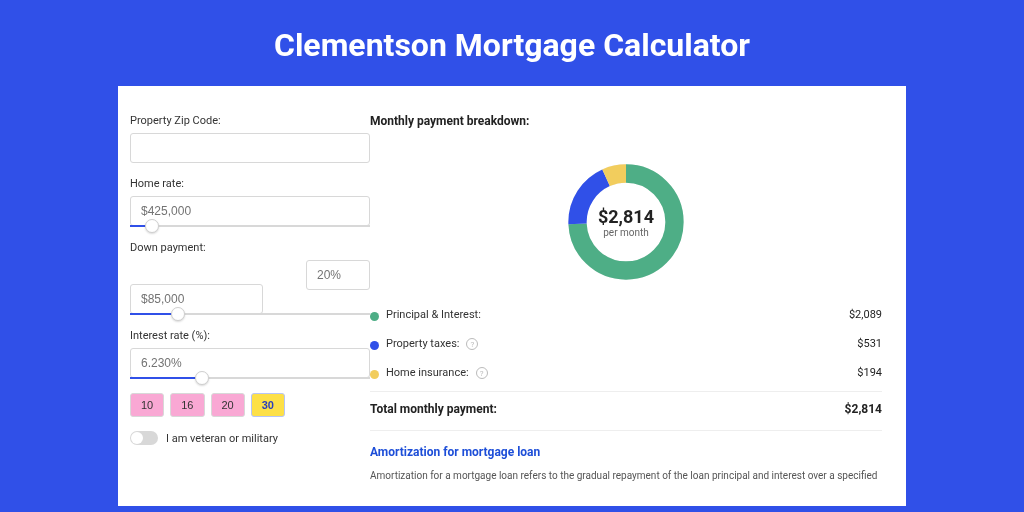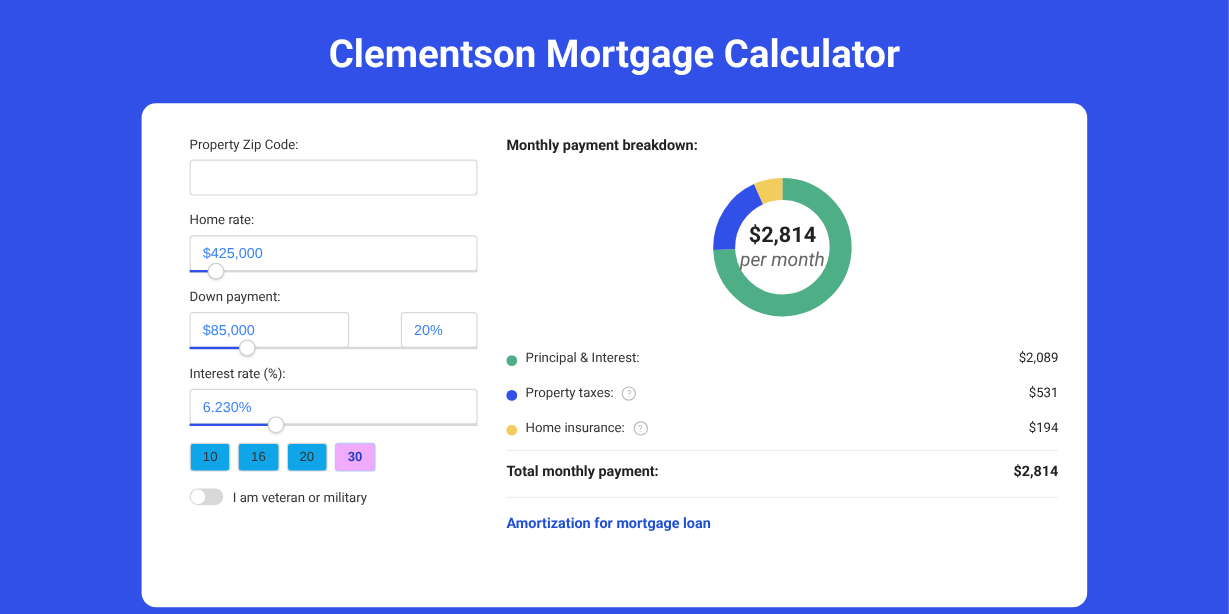--- a/index.html
+++ b/index.html
@@ -16,40 +16,38 @@
   font-weight: 700;
   text-align: center;
   padding: 26px 0 22px 0;
 }
 .card {
   background: #fff;
   margin: 0 auto;
   width: 788px;
   height: 420px;
   display: flex;
-  padding: 28px 24px 0 40px;
-  gap: 24px;
+  padding: 28px 24px 0 12px;
   overflow: hidden;
-  border-radius: 12px;
 }
 .left-col { width: 240px; flex-shrink: 0; }
 .right-col { flex: 1; }
 .field-label {
   font-size: 11px;
   color: #333;
   margin-bottom: 6px;
 }
 .text-input {
   width: 100%;
   height: 30px;
   border: 1px solid #d8d8d8;
   border-radius: 3px;
   padding: 0 10px;
   font-size: 12px;
-  color: #3b82f6;
+  color: #737373;
 }
 .field { margin-bottom: 14px; position: relative; }
 .slider-track {
   height: 2px;
   background: #d8d8d8;
   position: relative;
   margin-top: -1px;
 }
 .slider-fill {
   position: absolute;
@@ -61,34 +59,34 @@
   position: absolute;
   top: -6px;
   width: 14px;
   height: 14px;
   background: #fff;
   border: 1px solid #cfcfcf;
   border-radius: 50%;
   box-shadow: 0 1px 2px rgba(0,0,0,0.15);
 }
 .down-row { display: flex; gap: 8px; }
-.down-row .text-input:first-child { flex: 1; }
+.down-row .text-input:first-child { flex: 1; margin-top: 24px; }
 .down-row .text-input:last-child { width: 64px; margin-left: 35px; }
 .period-row { display: flex; gap: 6px; }
 .period-btn {
   border: 1px solid #d8d8d8;
-  background: #0ea5e9;
+  background: #f9a8d4;
   border-radius: 3px;
   font-size: 11px;
   padding: 5px 10px;
   color: #333;
   cursor: pointer;
 }
 .period-btn.active {
-  background: #f0abfc;
+  background: #fde047;
   border-color: #b7c5f5;
   color: #2a3fbd;
   font-weight: 600;
 }
 .toggle-row { display: flex; align-items: flex-end; gap: 8px; margin-top: 10px; }
 .toggle {
   width: 28px; height: 14px;
   background: #d8d8d8;
   border-radius: 7px;
   position: relative;
@@ -99,39 +97,39 @@
   left: 1px; top: 1px;
   width: 12px; height: 12px;
   background: #fff;
   border-radius: 50%;
 }
 .toggle-label { font-size: 11px; color: #333; }
 .section-title {
   font-size: 12px;
   font-weight: 700;
   color: #222;
-  margin-bottom: 10px;
+  margin-bottom: 26px;
 }
 .donut-wrap {
   display: flex;
   justify-content: center;
   padding: 4px 0 14px 0;
 }
 .donut { position: relative; width: 128px; height: 128px; }
 .donut svg { width: 128px; height: 128px; transform: rotate(-90deg); }
 .donut-center {
   position: absolute;
   inset: 0;
   display: flex;
   flex-direction: column;
   align-items: center;
   justify-content: center;
 }
 .donut-amount { font-size: 18px; font-weight: 700; color: #222; }
-.donut-sub { font-size: 16px; color: #666; font-style: italic; }
+.donut-sub { font-size: 10px; color: #666; }
 .legend-row {
   display: flex;
   align-items: center;
   justify-content: space-between;
   padding: 8px 0;
   font-size: 11px;
   color: #333;
 }
 .legend-left { display: flex; align-items: flex-end; gap: 7px; }
 .dot { width: 9px; height: 9px; border-radius: 50%; }
@@ -278,16 +276,17 @@
         </div>
       </div>
 
     <div class="total-row">
       <span>Total monthly payment:</span>
       <span>$2,814</span>
     </div>
 
     <div class="amort-block">
       <div class="amort-title">Amortization for mortgage loan</div>
+      <div class="amort-text">Amortization for a mortgage loan refers to the gradual repayment of the loan principal and interest over a specified</div>
     </div>
   </div>
 
 </div>
 
 </body></html>

